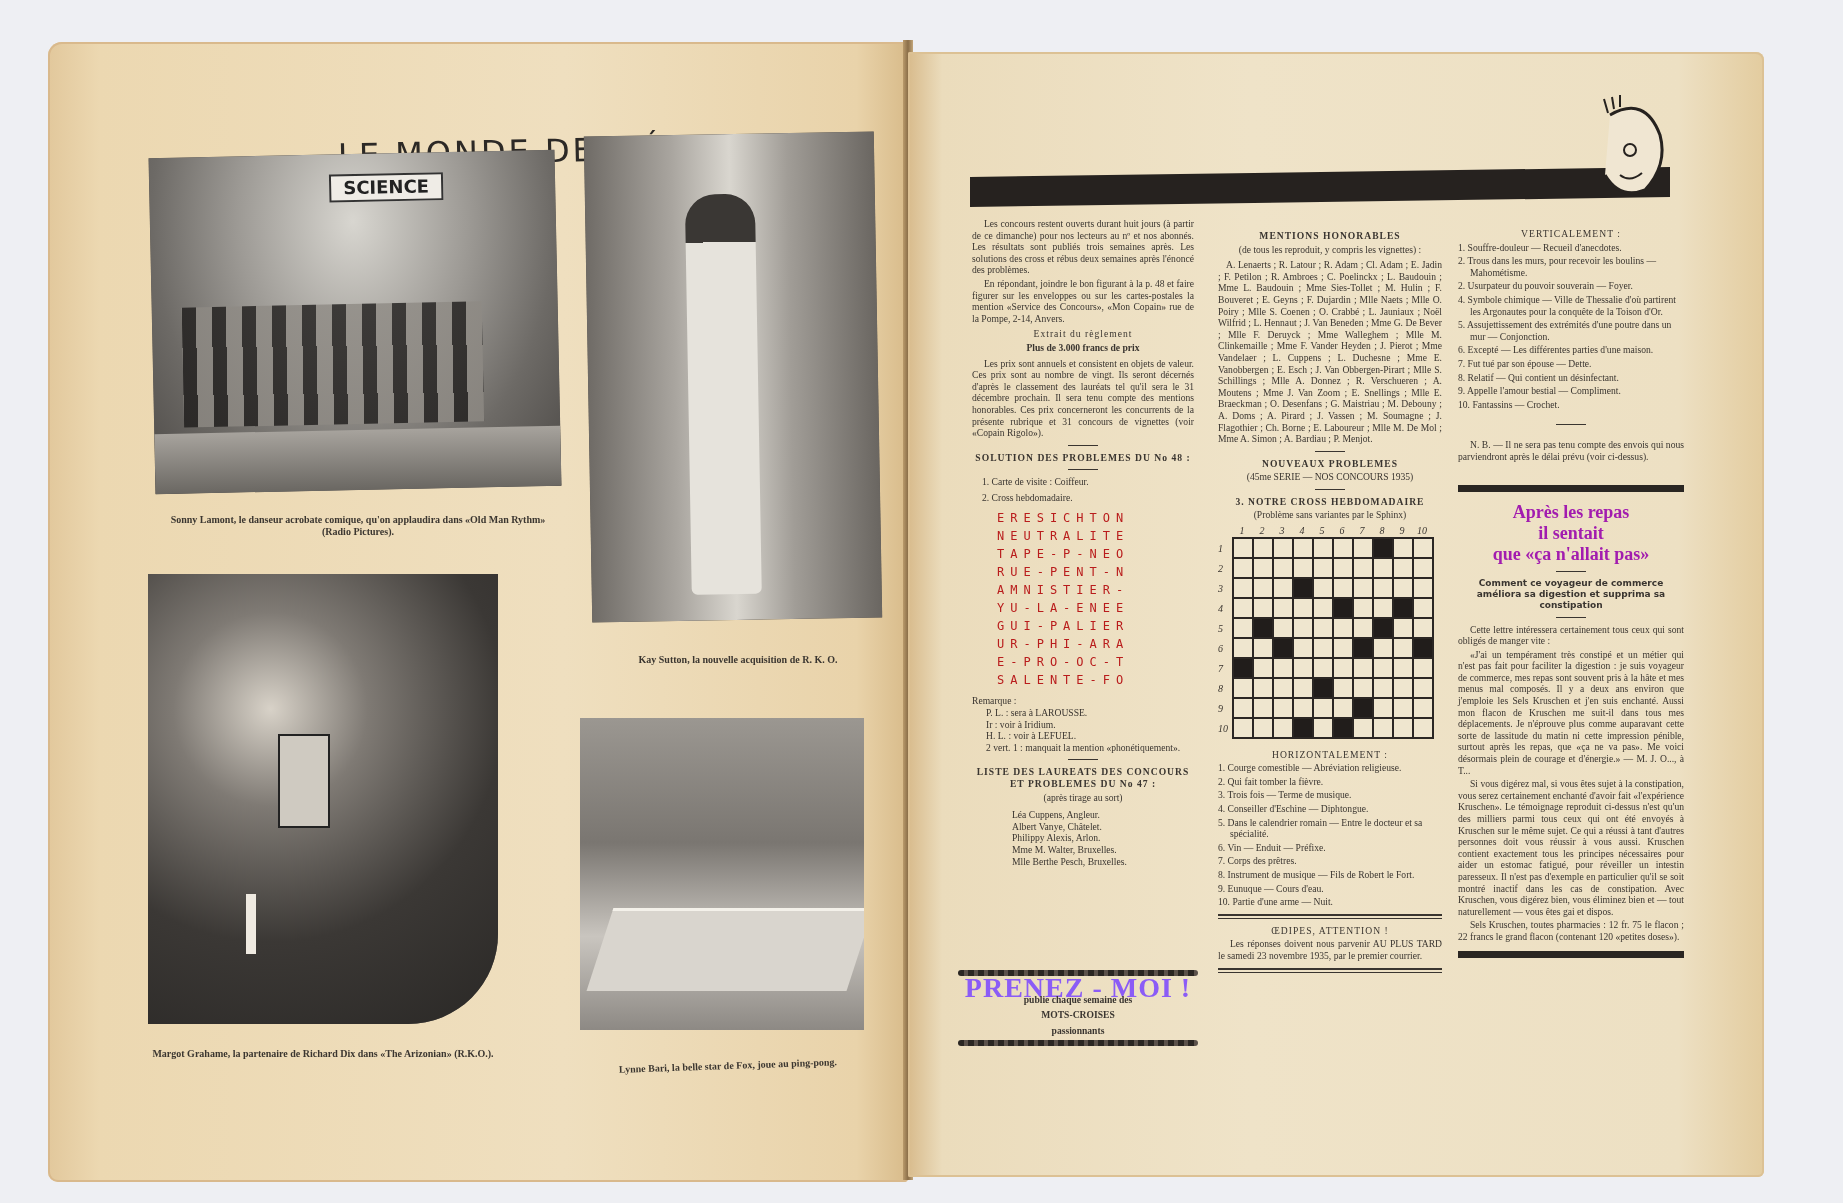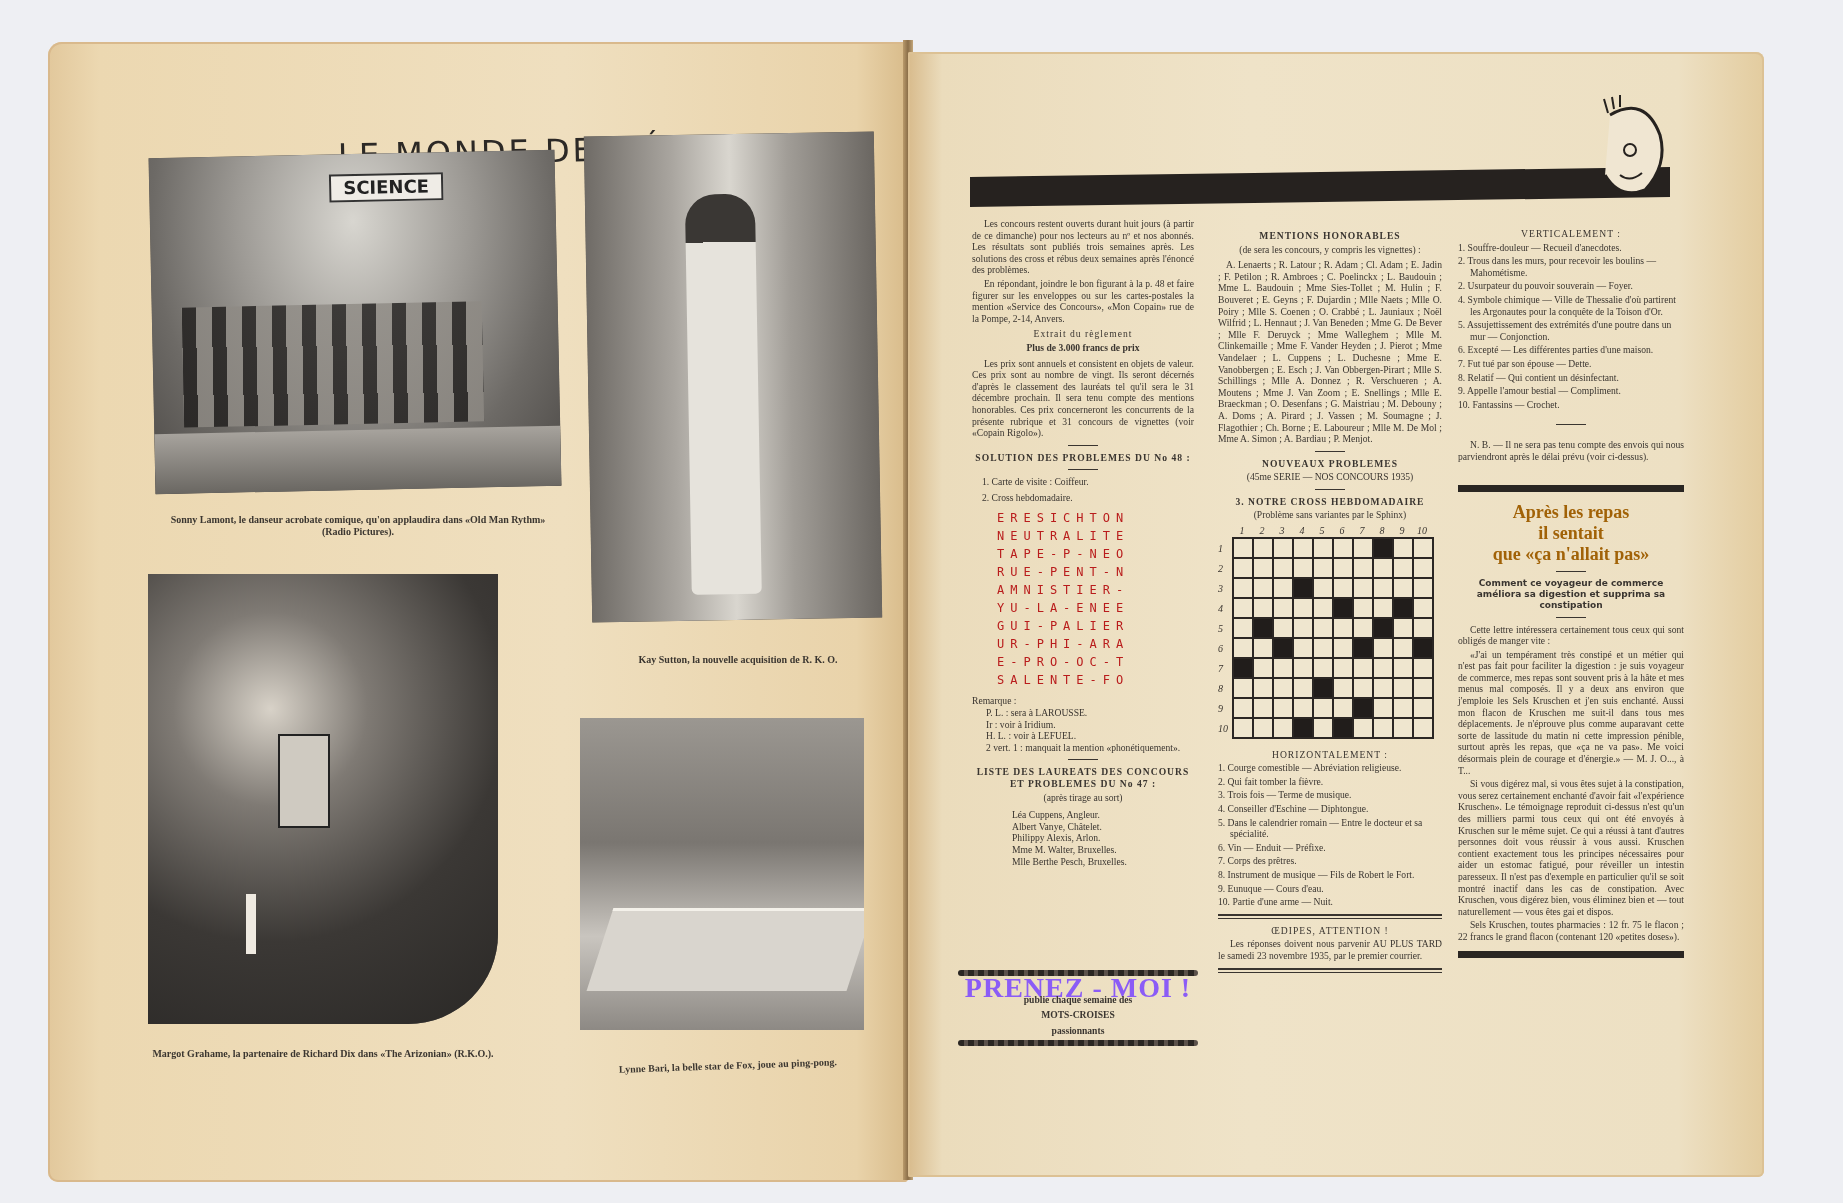--- a/index.html
+++ b/index.html
@@ -22,21 +22,21 @@
   .sub{text-align:center;margin:0 0 4px 0;}
   .rule{width:30px;height:1px;background:#3a3530;margin:6px auto;}
   .clue{margin:0 0 2px 12px;text-indent:-12px;}
   .cross{font-family:"DejaVu Sans Mono",monospace;font-size:12px;line-height:18px;letter-spacing:6px;margin:6px 0 6px 25px;color:#b91c1c;}
   .grid{display:grid;grid-template-columns:repeat(10,20px);grid-template-rows:repeat(10,20px);border:1.5px solid #2b2724;width:200px;margin-left:14px;}
   .cell{border:0.75px solid #2b2724;background:#efe6cf;}
   .cell.black{background:#211d1b;}
   .colnums{display:flex;width:200px;margin-left:14px;font-style:italic;font-size:10px;}
   .colnums span{width:20px;text-align:center;}
   .rownums{position:absolute;left:0;top:14px;font-style:italic;font-size:10px;line-height:20px;}
-  .ad-title{font-weight:bold;font-size:18px;line-height:21px;text-align:center;color:#a16207;}
+  .ad-title{font-weight:bold;font-size:18px;line-height:21px;text-align:center;color:#a21caf;}
   .ad-sub{text-align:center;font-family:"DejaVu Sans",sans-serif;font-weight:bold;font-size:9px;line-height:11px;margin:6px 0;}
   .wavy{height:6px;background:repeating-linear-gradient(90deg,#2a2622 0 6px,#5b514a 6px 10px);border-radius:3px;}
   .dbl{border-top:2px solid #3a3530;border-bottom:1px solid #3a3530;height:2px;margin:6px 0;}
   .thick{height:7px;background:#2a2622;}
   .prenez{font-weight:bold;font-size:28px;letter-spacing:1px;text-align:center;color:#8b5cf6;}
 </style>
 </head>
 <body>
 
 <div class="page" id="left-page">
@@ -130,21 +130,21 @@
   <div class="wavy"></div>
   <div class="prenez" style="margin-top:6px;">PRENEZ - MOI !</div>
   <div class="sub" style="font-weight:bold;">publie chaque semaine des</div>
   <div class="sub" style="font-weight:bold;">MOTS-CROISES</div>
   <div class="sub" style="font-weight:bold;">passionnants</div>
   <div class="wavy"></div>
 </div>
 
 <div class="col" style="left:1218px;top:226px;width:224px;">
   <div class="hd">MENTIONS HONORABLES</div>
-  <div class="sub">(de sera les concours, y compris les vignettes) :</div>
+  <div class="sub">(de tous les reproduit, y compris les vignettes) :</div>
   <p style="text-indent:8px;">A. Lenaerts ; R. Latour ; R. Adam ; Cl. Adam ; E. Jadin ; F. Petilon ; R. Ambroes ; C. Poelinckx ; L. Baudouin ; Mme L. Baudouin ; Mme Sies-Tollet ; M. Hulin ; F. Bouveret ; E. Geyns ; F. Dujardin ; Mlle Naets ; Mlle O. Poiry ; Mlle S. Coenen ; O. Crabbé ; L. Jauniaux ; Noël Wilfrid ; L. Hennaut ; J. Van Beneden ; Mme G. De Bever ; Mlle F. Deruyck ; Mme Walleghem ; Mlle M. Clinkemaille ; Mme F. Vander Heyden ; J. Pierot ; Mme Vandelaer ; L. Cuppens ; L. Duchesne ; Mme E. Vanobbergen ; E. Esch ; J. Van Obbergen-Pirart ; Mlle S. Schillings ; Mlle A. Donnez ; R. Verschueren ; A. Moutens ; Mme J. Van Zoom ; E. Snellings ; Mlle E. Braeckman ; O. Desenfans ; G. Maistriau ; M. Debouny ; A. Doms ; A. Pirard ; J. Vassen ; M. Soumagne ; J. Flagothier ; Ch. Borne ; E. Laboureur ; Mlle M. De Mol ; Mme A. Simon ; A. Bardiau ; P. Menjot.</p>
   <div class="rule"></div>
   <div class="hd">NOUVEAUX PROBLEMES</div>
   <div class="sub">(45me SERIE — NOS CONCOURS 1935)</div>
   <div class="rule"></div>
   <div class="hd">3. NOTRE CROSS HEBDOMADAIRE</div>
   <div class="sub">(Problème sans variantes par le Sphinx)</div>
   <div style="position:relative;">
     <div class="colnums" id="colnums">
         <span>1</span>

